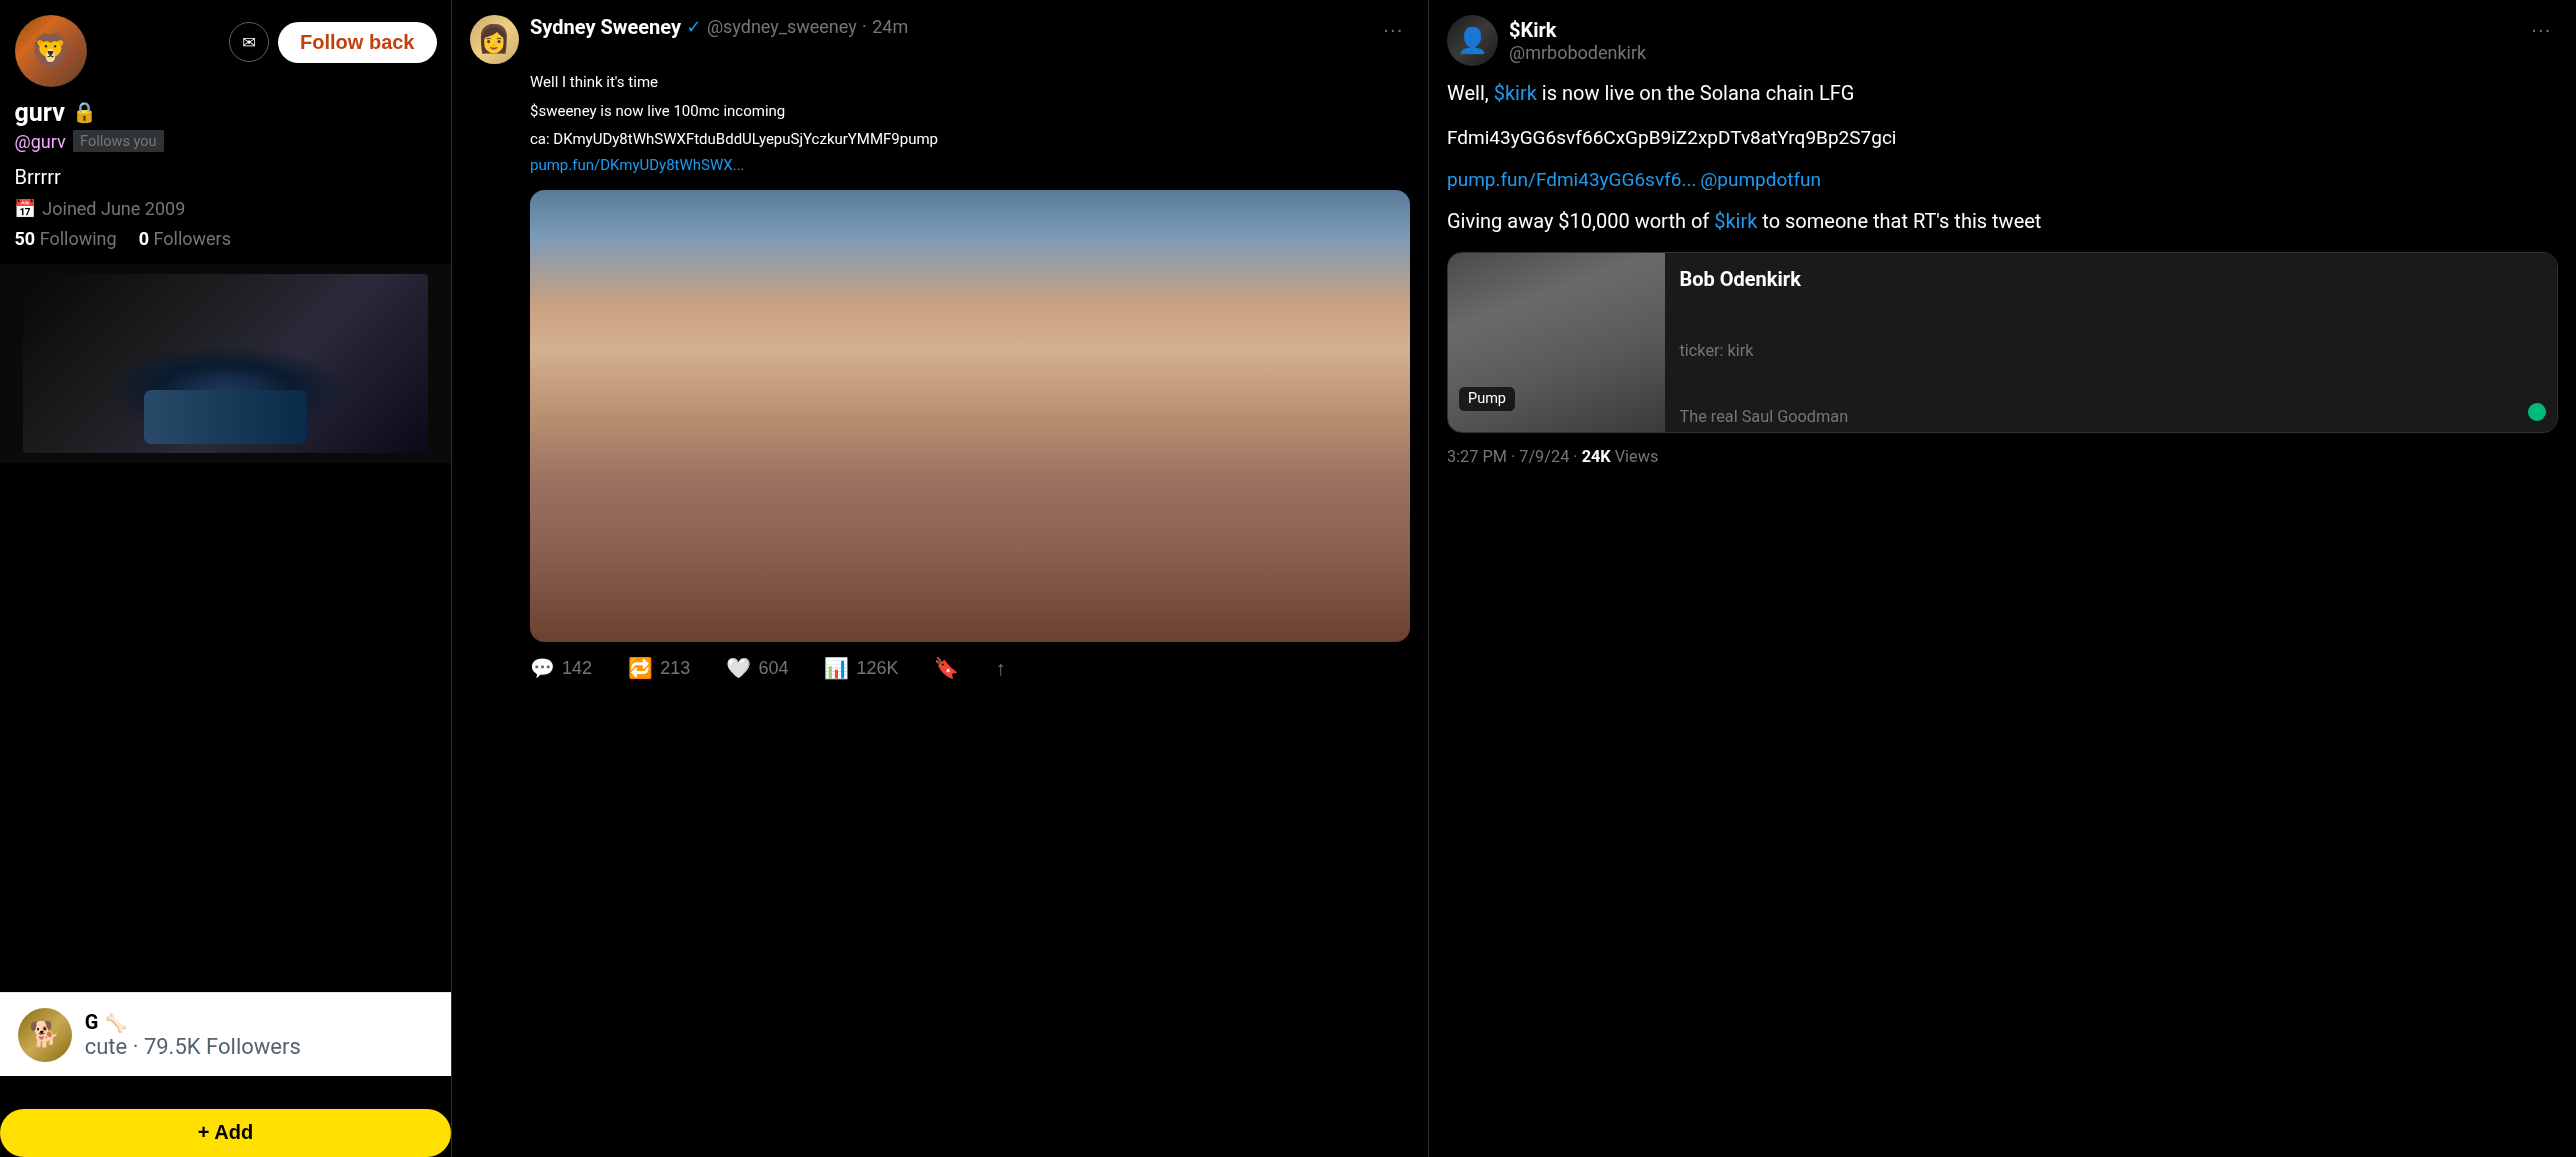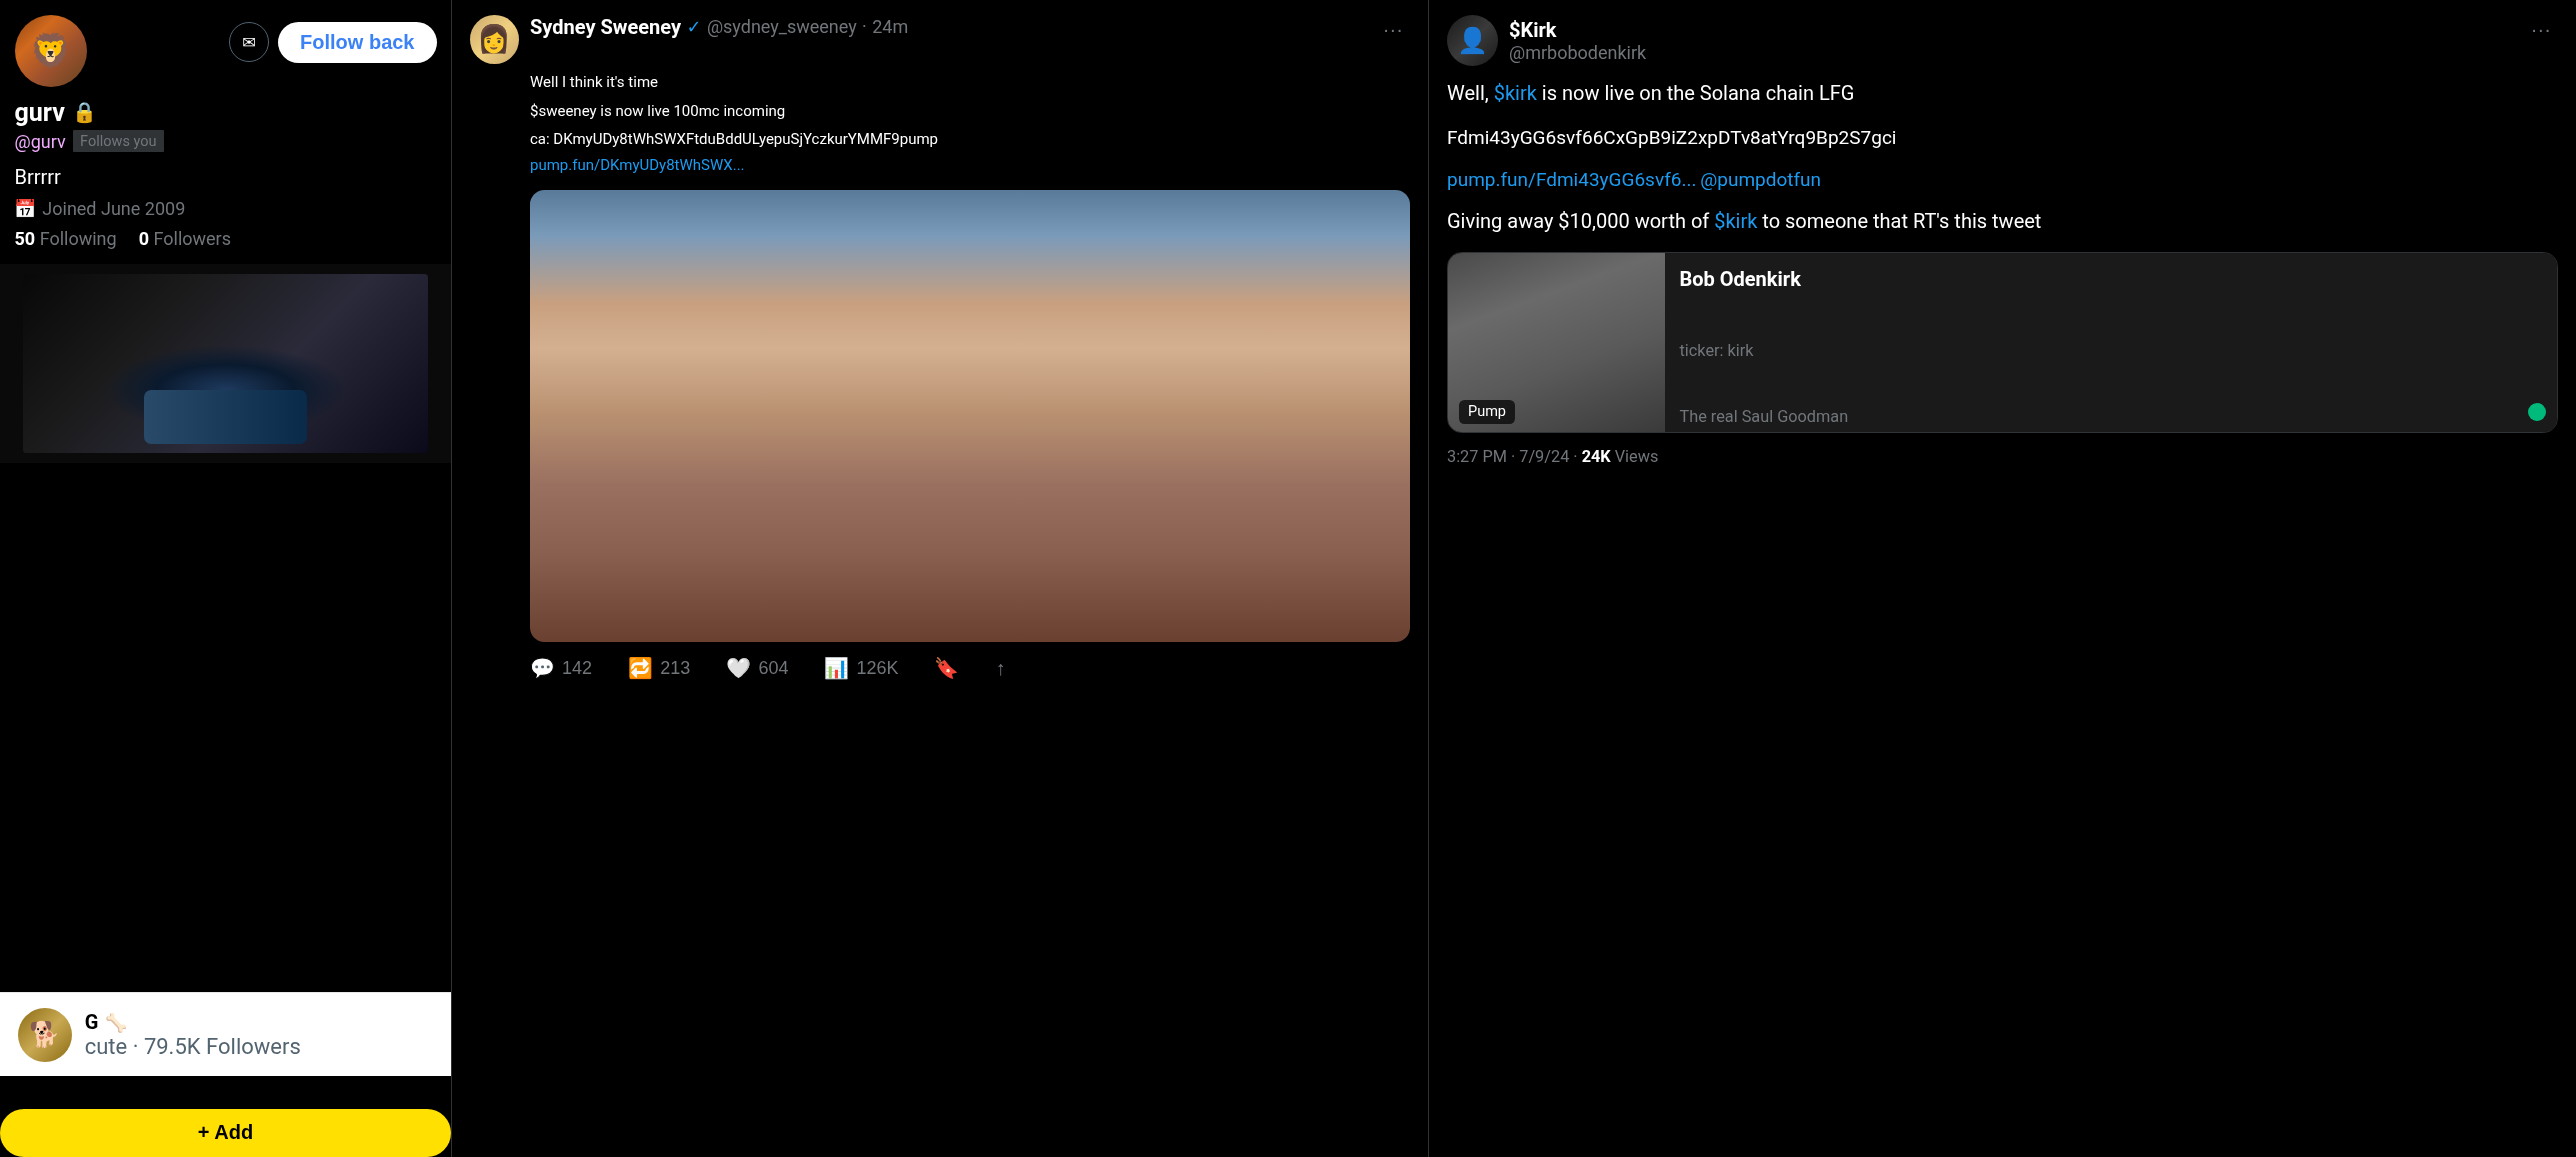--- a/index.html
+++ b/index.html
@@ -62,21 +62,21 @@
       background: transparent;
       color: #fff;
       cursor: pointer;
       display: flex;
       align-items: center;
       justify-content: center;
       font-size: 16.3px;
     }
     .follow-back-btn {
       background: #fff;
-      color: #3b82f6;
+      color: #c2410c;
       border: none;
       border-radius: 9041px;
       padding: 9px 22px;
       font-size: 20px;
       font-weight: 700;
       cursor: pointer;
       white-space: nowrap;
     }
     .profile-name-row {
       display: flex;
@@ -504,21 +504,21 @@
       font-size: 16.3px;
       color: #71767b;
       margin-bottom: 3.6px;
     }
     .preview-desc {
       font-size: 16.3px;
       color: #71767b;
     }
     .preview-pump-badge {
       position: absolute;
-      bottom: 8px;
+      bottom: 21px;
       left: 11px;
       background: rgba(0,0,0,0.7);
       color: #fff;
       font-size: 14.5px;
       padding: 3.6px 9px;
       border-radius: 5.4px;
     }
     .preview-green-dot {
       position: absolute;
       bottom: 11px;

